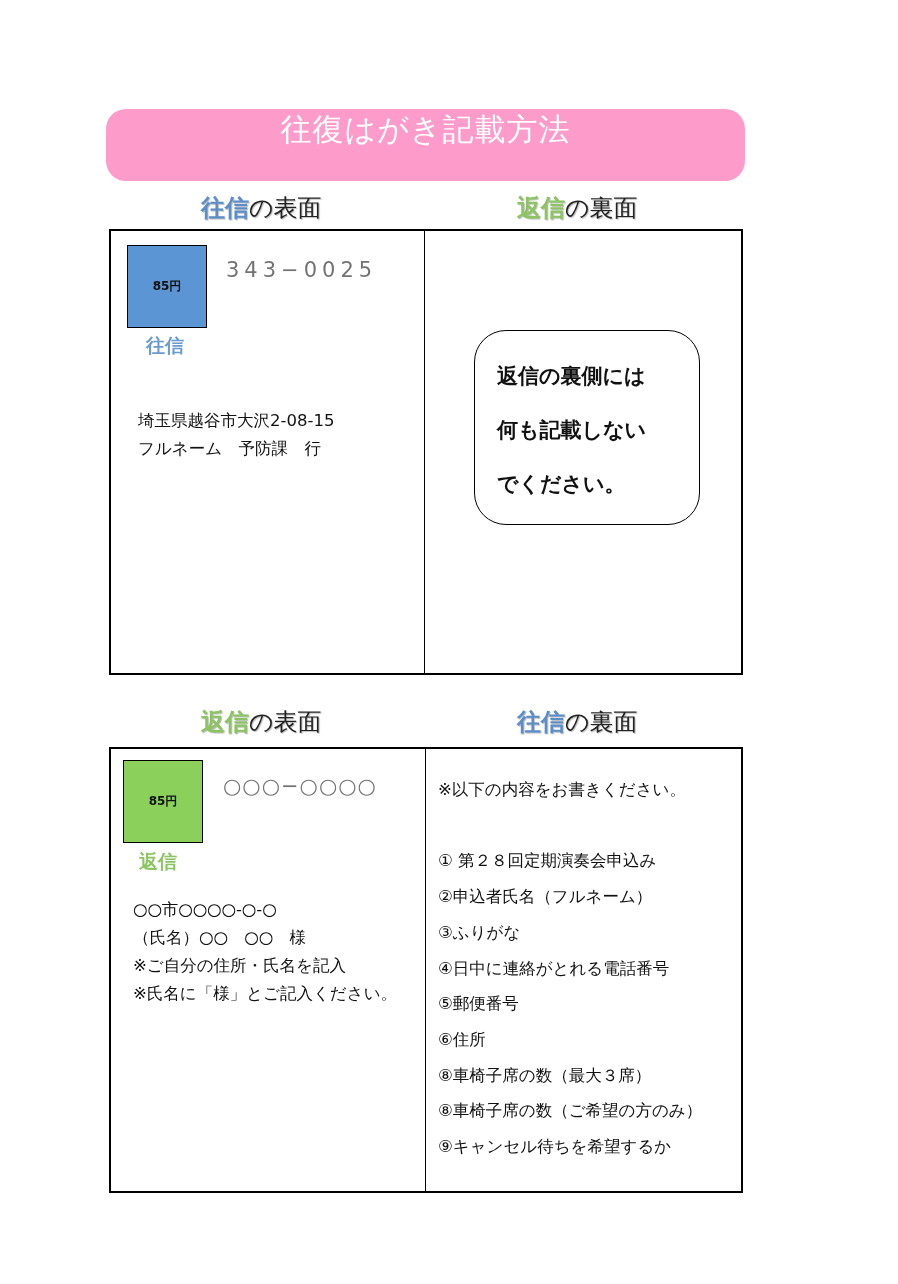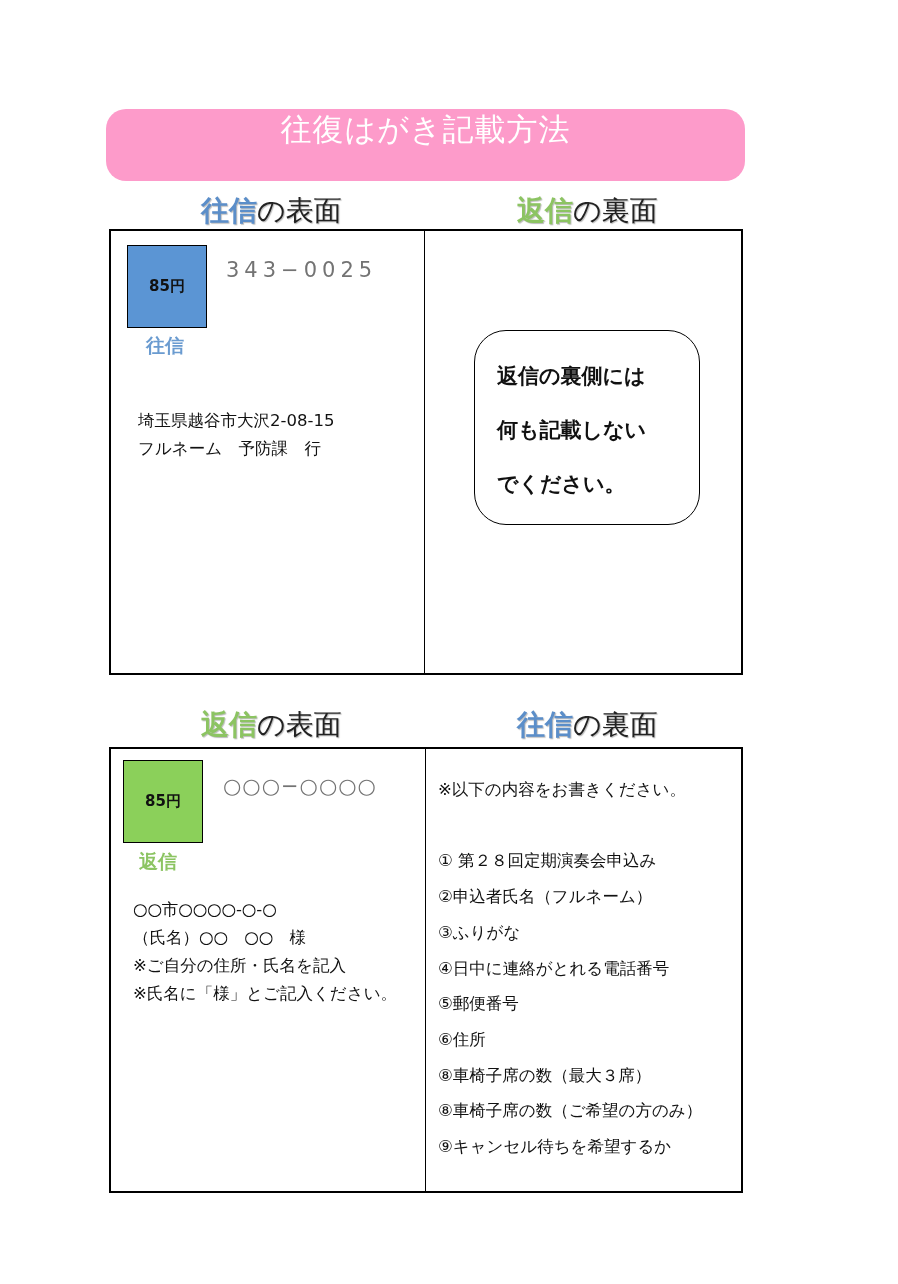--- a/index.html
+++ b/index.html
@@ -1,27 +1,27 @@
 <!DOCTYPE html>
 <html><head>
 <meta charset="utf-8">
 <style>
   html, body { margin:0; padding:0; background:#ffffff; }
   body { width:898px; height:1284px; position:relative; overflow:hidden;
          font-family:"DejaVu Sans", "Liberation Sans", sans-serif; color:#111; }
   .banner { position:absolute; left:106px; top:109px; width:639px; height:72px;
             background:#fd9bca; border-radius:20px; display:flex; align-items:flex-start; justify-content:center; }
   .banner span { color:#ffffff; font-size:31px; letter-spacing:1px; }
-  .sec-head { position:absolute; font-size:28px; color:#222; text-shadow:1px 1px 1px #bbb; white-space:nowrap; }
+  .sec-head { position:absolute; font-size:24px; color:#222; text-shadow:1px 1px 1px #bbb; white-space:nowrap; }
   .sec-head .hl-blue { color:#5b8ec9; font-weight:bold; }
   .sec-head .hl-green { color:#8cc462; font-weight:bold; }
   .card { position:absolute; border:2px solid #000; box-sizing:border-box; }
   .divider { position:absolute; width:1px; background:#000; }
   .stamp { position:absolute; width:80px; height:83px; border:1.5px solid #000; box-sizing:border-box;
-           display:flex; align-items:center; justify-content:center; font-size:15px; font-weight:bold; color:#111; }
+           display:flex; align-items:center; justify-content:center; font-size:12px; font-weight:bold; color:#111; }
   .stamp.blue { background:#5b95d4; }
   .stamp.green { background:#8bd05a; }
   .stamp-label { position:absolute; font-size:19px; font-weight:bold; }
   .zip { position:absolute; font-size:21px; letter-spacing:5px; color:#737373; }
   .addr { position:absolute; font-size:16.5px; line-height:28px; color:#111; white-space:pre; }
   .note-box { position:absolute; left:474px; top:330px; width:226px; height:195px; border:1.5px solid #000;
               border-radius:32px; box-sizing:border-box; padding:18px 0 0 22px; }
   .note-box div { font-size:21px; font-weight:bold; line-height:54px; color:#111; white-space:nowrap; }
   .list { position:absolute; left:438px; top:768px; font-size:16.5px; line-height:27.7px; color:#111; }
   .list div { white-space:pre;margin-top:8px; }

